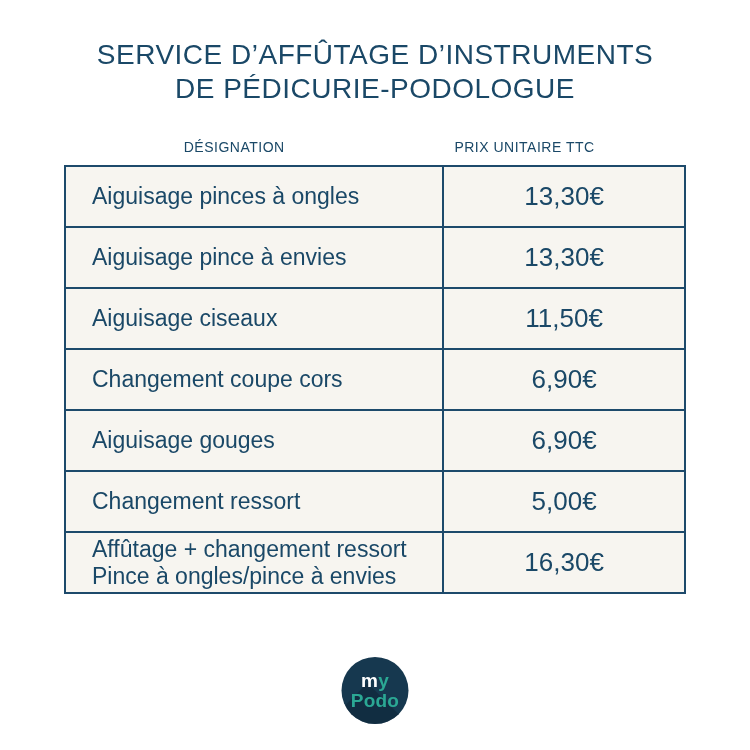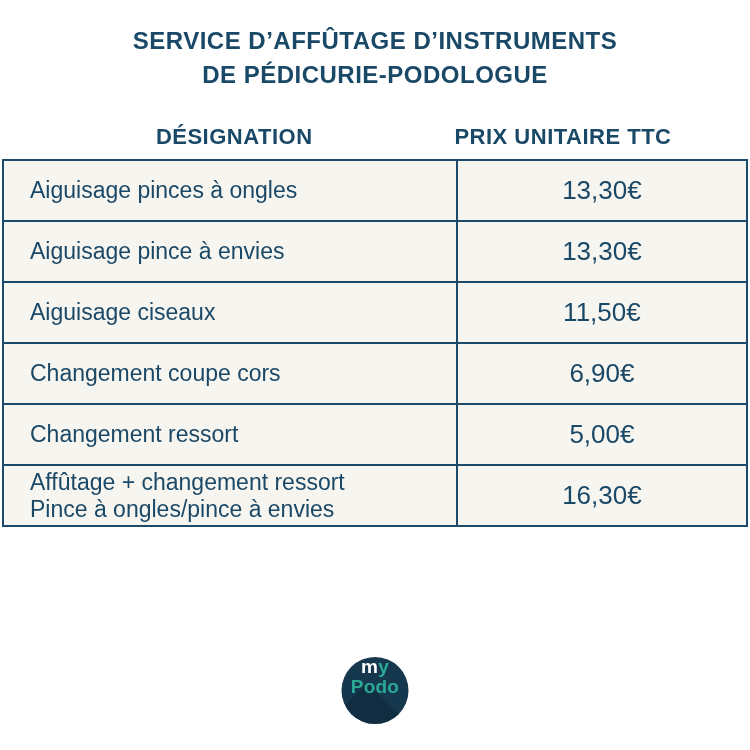--- a/index.html
+++ b/index.html
@@ -16,45 +16,45 @@
   body{
     width:750px;height:750px;
     background:var(--white);
     font-family:"Liberation Sans", sans-serif;
     color:var(--navy);
     overflow:hidden;
   }
   .page{width:750px;height:750px;position:relative;}
 
   .title{
-    padding-top:24px;
+    padding-top:38px;
     text-align:center;
-    font-size:24px;
-    font-weight:700;
+    font-size:28px;
+    font-weight:400;
     letter-spacing:0.5px;
     line-height:34px;
     color:var(--navy);
   }
 
   .col-headers{
     display:flex;
     width:722px;
     margin:32px auto 0 auto;
   }
   .col-headers .h1{width:61%;text-align:center;}
   .col-headers .h2{width:39%;text-align:left;}
   .col-header-label{
-    font-size:22px;
-    font-weight:700;
+    font-size:14px;
+    font-weight:400;
     letter-spacing:0.5px;
     color:var(--navy);
   }
 
   table.price-table{
-    width:746px;
+    width:622px;
     margin:9px auto 0 auto;
     border-collapse:collapse;
     table-layout:fixed;
     border-radius:15px;
   }
   table.price-table col.c1{width:61%;}
   table.price-table col.c2{width:39%;}
   table.price-table td{
     border:2px solid var(--table_border);
     background:var(--row_bg);
@@ -80,20 +80,21 @@
     left:50%;
     top:657px;
     transform:translateX(-50%);
     width:67px;height:67px;
     border-radius:50%;
     background:var(--logo_circle);
     overflow:hidden;
     display:flex;
     flex-direction:column;
     align-items:center;
+    justify-content:center;
   }
   .logo .shadow{
     position:absolute;
     width:90px;height:90px;
     left:26px;top:26px;
     transform:rotate(45deg);
     transform-origin:top left;
     background:var(--logo_shadow);
     opacity:0.55;
   }
@@ -144,20 +145,24 @@
         </tr>
         <tr>
           <td class="cell-designation">Aiguisage ciseaux</td>
           <td class="cell-price">11,50€</td>
         </tr>
         <tr>
           <td class="cell-designation">Changement coupe cors</td>
           <td class="cell-price">6,90€</td>
         </tr>
         <tr>
+          <td class="cell-designation">Aiguisage gouges</td>
+          <td class="cell-price">6,90€</td>
+        </tr>
+        <tr>
           <td class="cell-designation">Changement ressort</td>
           <td class="cell-price">5,00€</td>
         </tr>
         <tr>
           <td class="cell-designation">Affûtage + changement ressort<br>Pince à ongles/pince à envies</td>
           <td class="cell-price">16,30€</td>
         </tr>
       </tbody>
   </table>
 

